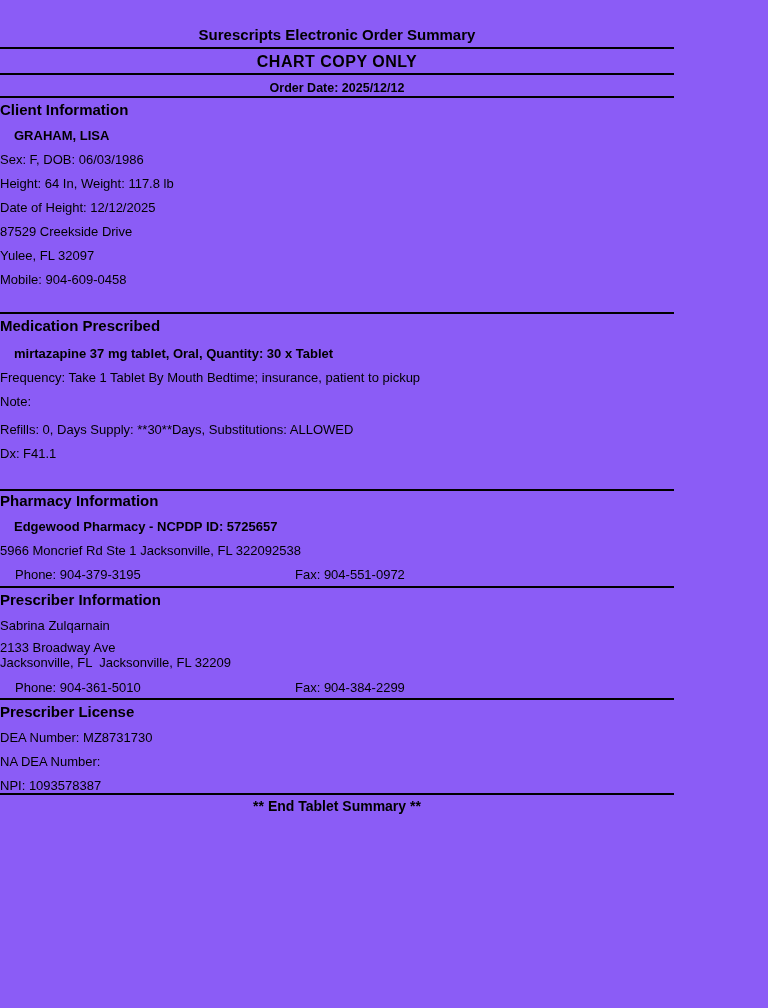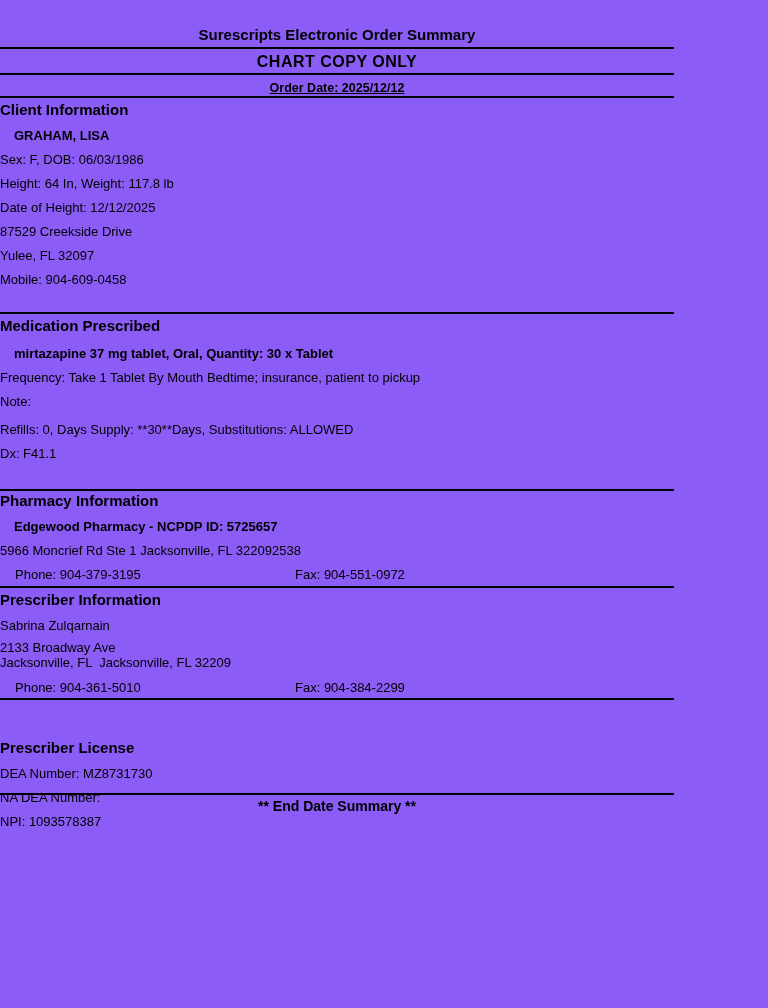--- a/index.html
+++ b/index.html
@@ -38,21 +38,20 @@
     .chart-copy {
       font-size: 16px;
       font-weight: bold;
       line-height: 20px;
       letter-spacing: 0.5px;
     }
     .order-date {
       font-size: 12.5px;
       font-weight: bold;
       line-height: 16px;
-      text-decoration: underline;
     }
     .section {
       position: absolute;
       left: 0;
       width: 674px;
     }
     .section-heading {
       font-size: 15px;
       font-weight: bold;
       line-height: 18px;
@@ -169,24 +168,24 @@
       <div class="detail">Jacksonville, FL  Jacksonville, FL 32209</div>
     </div>
     <div class="phone-fax-row prescriber-row">
       <span class="phone">Phone: 904-361-5010</span>
       <span class="fax">Fax: 904-384-2299</span>
     </div>
   </div>
 
   <div class="rule" style="top:698px;"></div>
 
-  <div class="section" style="top:703px;margin-top:36px;">
+  <div class="section" style="top:703px;">
     <div class="section-heading">Prescriber License</div>
     <div class="detail">DEA Number: MZ8731730</div>
     <div class="detail">NA DEA Number:</div>
     <div class="detail">NPI: 1093578387</div>
   </div>
 
   <div class="rule" style="top:793px;"></div>
 
-  <div class="centered end-summary" style="top:798px;">** End Date Summary **</div>
+  <div class="centered end-summary" style="top:798px;">** End Tablet Summary **</div>
 
 </div>
 
 </body></html>

